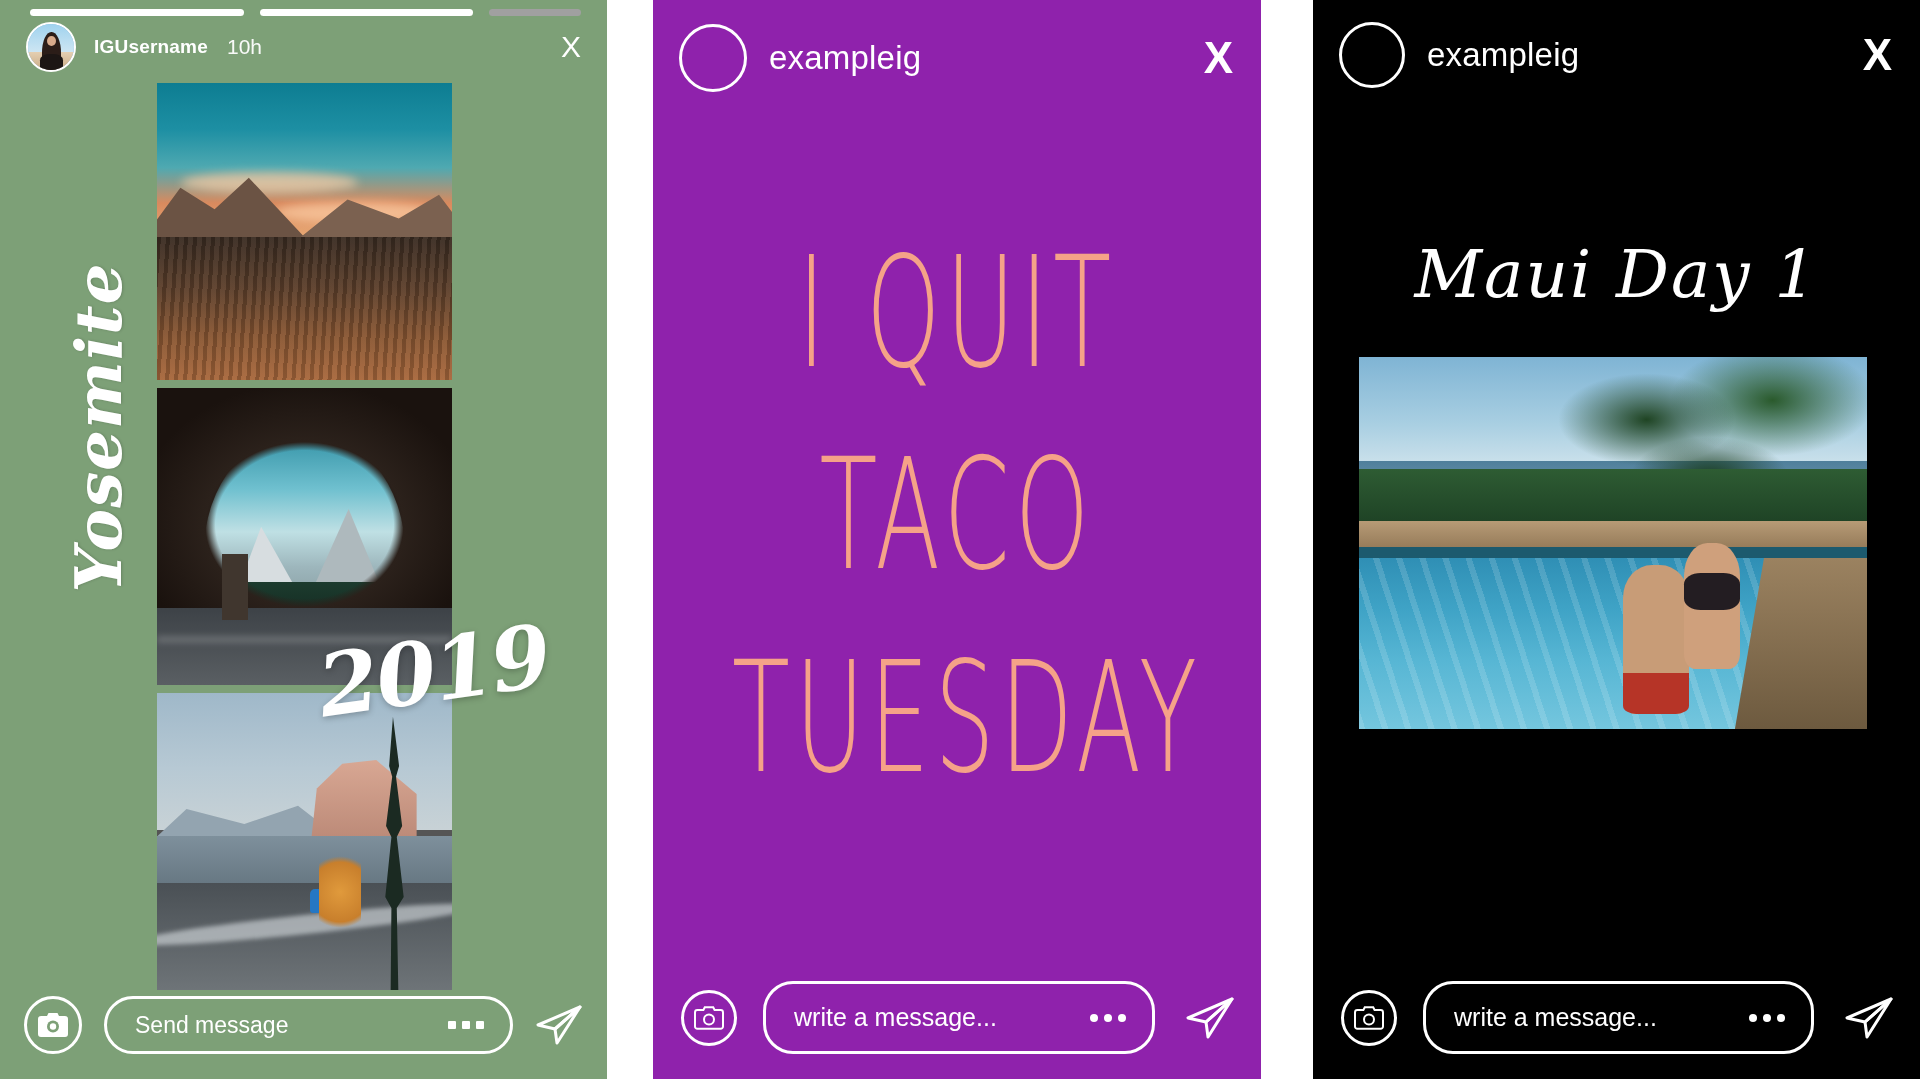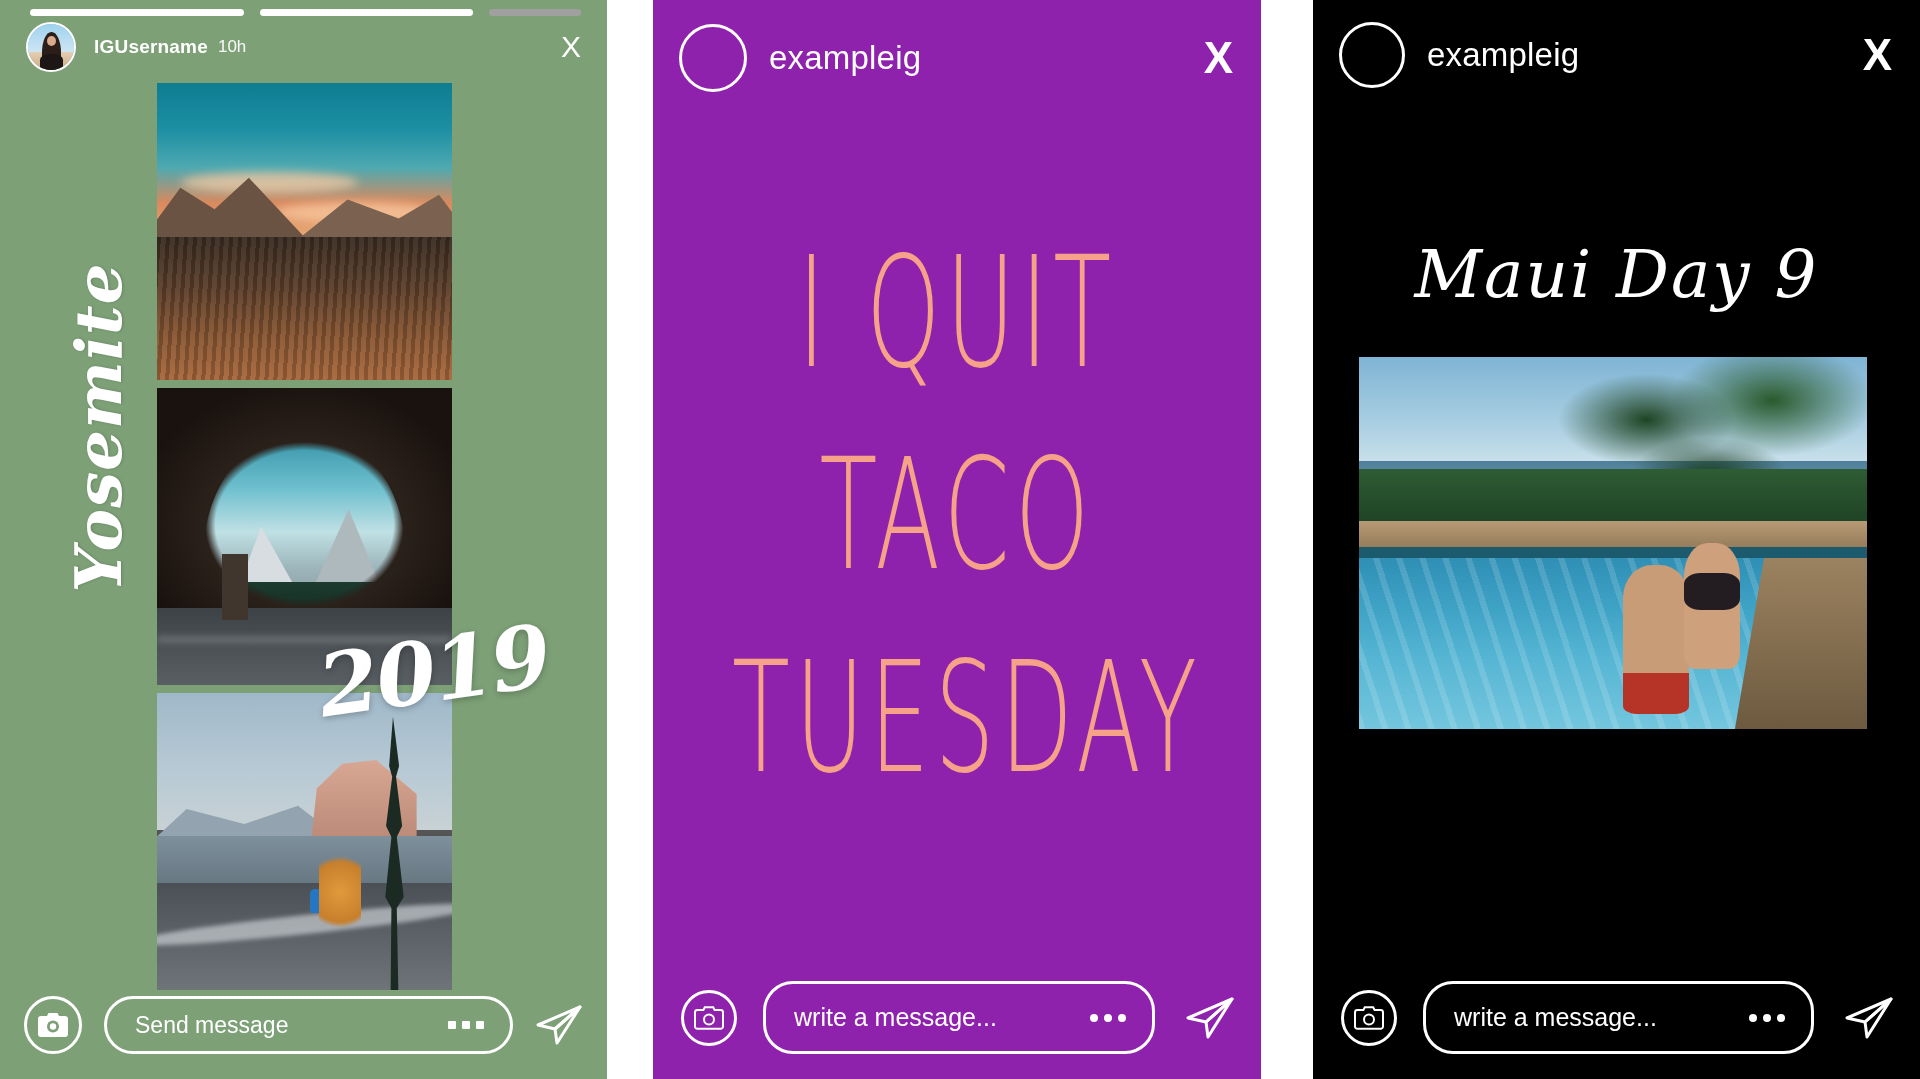--- a/index.html
+++ b/index.html
@@ -109,22 +109,22 @@
     color: #ffffff;
     font-weight: bold;
     letter-spacing: 0.2px;
   }
   #panel-yosemite .username { font-size: 19px; margin-left: 18px; }
   #panel-taco     .username { font-size: 33px; margin-left: 22px; font-weight: 400; }
   #panel-maui     .username { font-size: 33px; margin-left: 22px; font-weight: 400; }
 
   .timestamp {
     color: #ffffff;
-    font-size: 17px;
-    margin-left: 10px;
+    font-size: 21px;
+    margin-left: 19px;
     font-weight: 400;
     opacity: 0.95;
   }
 
   .close-x {
     margin-left: auto;
     color: #ffffff;
     line-height: 1;
     font-weight: bold;
     user-select: none;
@@ -605,21 +605,21 @@
   </div>
 
   <div class="panel" id="panel-maui">
 
     <div class="story-header">
       <div class="avatar-empty"></div>
       <span class="username">exampleig</span>
       <span class="close-x">X</span>
     </div>
 
-    <div class="maui-text">Maui Day 9</div>
+    <div class="maui-text">Maui Day 1</div>
 
     <div class="maui-photo">
       <div class="m-sky"></div>
       <div class="m-ocean"></div>
       <div class="m-palms"></div>
       <div class="m-hedge"></div>
       <div class="m-deck"></div>
       <div class="m-pooledge"></div>
       <div class="m-water"></div>
       <div class="m-ledge"></div>

